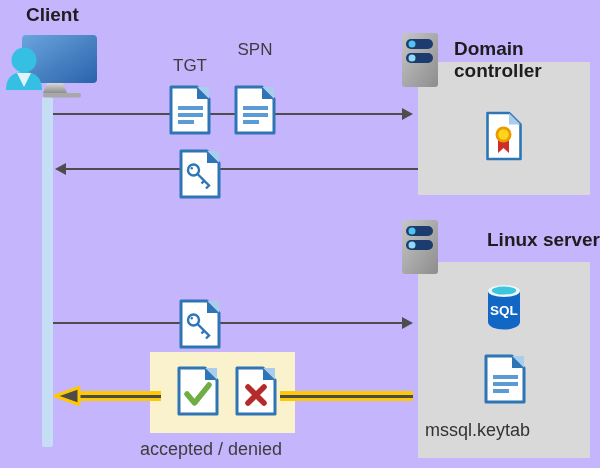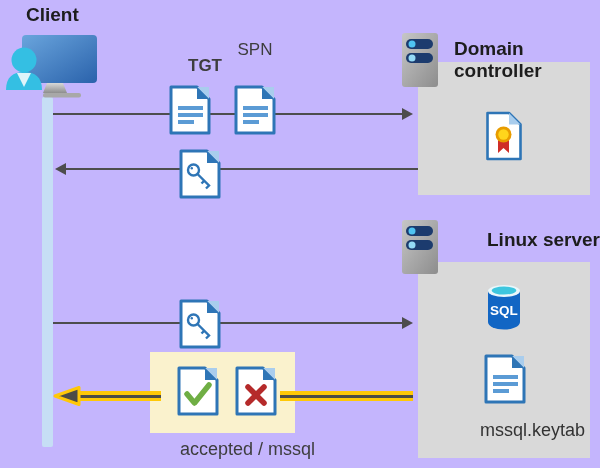--- a/index.html
+++ b/index.html
@@ -3,21 +3,21 @@
 <meta charset="utf-8">
 <style>
   html,body{margin:0;padding:0;background:#ffffff;}
   #diagram{
     position:relative;width:600px;height:468px;background:#c4b5fd;overflow:hidden;
     font-family:"Liberation Sans","DejaVu Sans",sans-serif;
   }
   .abs{position:absolute;}
   .title{font-size:19px;font-weight:bold;color:#1d1d1d;line-height:22px;}
   .label{font-size:17px;color:#3d3d3d;}
-  .small-label{font-size:18px;color:#333333;text-align:right;}
+  .small-label{font-size:18px;color:#333333;text-align:left;}
   .graybox{background:#d9d9d9;}
   .lifeline{background:#c6def5;border-radius:2px;}
   .mline{height:2px;background:#4d4d4d;}
   .head-right{width:0;height:0;border-left:11px solid #4d4d4d;border-top:6px solid transparent;border-bottom:6px solid transparent;}
   .head-left{width:0;height:0;border-right:11px solid #4d4d4d;border-top:6px solid transparent;border-bottom:6px solid transparent;}
   .ybox{background:#faf2cd;}
   .yline{height:10px;background:#ffc807;}
   .yline::after{content:"";position:absolute;left:0;right:0;top:3.5px;height:3px;background:#4c4c46;}
   .center{text-align:center;}
 </style>
@@ -61,21 +61,21 @@
       </linearGradient>
     </defs>
     <rect x="18" y="3" width="75" height="48" rx="4" fill="url(#monGrad)"></rect>
     <path d="M43 51 L59 51 L63 61 L39 61 Z" fill="url(#standGrad)"></path>
     <rect x="39" y="61" width="38" height="4.5" rx="2" fill="#a8a8a8"></rect>
     <circle cx="20" cy="28" r="12.5" fill="#34bfe3"></circle>
     <path d="M2 58 C2 45 9 40 20 40 C31 40 38 45 38 58 Z" fill="#34bfe3"></path>
     <path d="M13 41 L27 41 L20 55 Z" fill="#dff4fa"></path>
   </svg>
 
-  <div class="abs label center" style="left:183px;top:56px;width:44px;font-weight:bold;">TGT</div>
+  <div class="abs label center" style="left:168px;top:56px;width:44px;">TGT</div>
   <div class="abs label center" style="left:233px;top:40px;width:44px;">SPN</div>
 
   <svg class="abs" style="left:168px;top:85px;" width="44" height="50" viewBox="0 0 44 50">
     <path d="M3 2 H29 L41 14 V48 H3 Z" fill="#ffffff" stroke="#2e75b6" stroke-width="3" stroke-linejoin="round"></path>
     <path d="M29 2 L41 2 L41 14 Z" fill="#a9cded"></path>
     <path d="M29 2 L41 14 H29 Z" fill="#2e75b6"></path>
     <rect x="10" y="21" width="25" height="4" fill="#5b9bd5"></rect>
     <rect x="10" y="28" width="25" height="4" fill="#5b9bd5"></rect>
     <rect x="10" y="35" width="16" height="4" fill="#5b9bd5"></rect>
   </svg>
@@ -178,15 +178,15 @@
   <svg class="abs" style="left:234px;top:366px;" width="44" height="50" viewBox="0 0 44 50">
     <path d="M3 2 H29 L41 14 V48 H3 Z" fill="#ffffff" stroke="#2e75b6" stroke-width="3" stroke-linejoin="round"></path>
     <path d="M29 2 L41 2 L41 14 Z" fill="#a9cded"></path>
     <path d="M29 2 L41 14 H29 Z" fill="#2e75b6"></path>
     <g stroke="#b52a2a" stroke-width="5.5" stroke-linecap="round">
       <path d="M14 21 L30 37"></path>
       <path d="M30 21 L14 37"></path>
     </g>
   </svg>
 
-  <div class="abs small-label" style="left:140px;top:439px;width:175px;color:#3d3d3d;">accepted / mssql</div>
+  <div class="abs small-label" style="left:140px;top:439px;width:175px;color:#3d3d3d;">accepted / denied</div>
 
 </div>
 
 </body></html>

